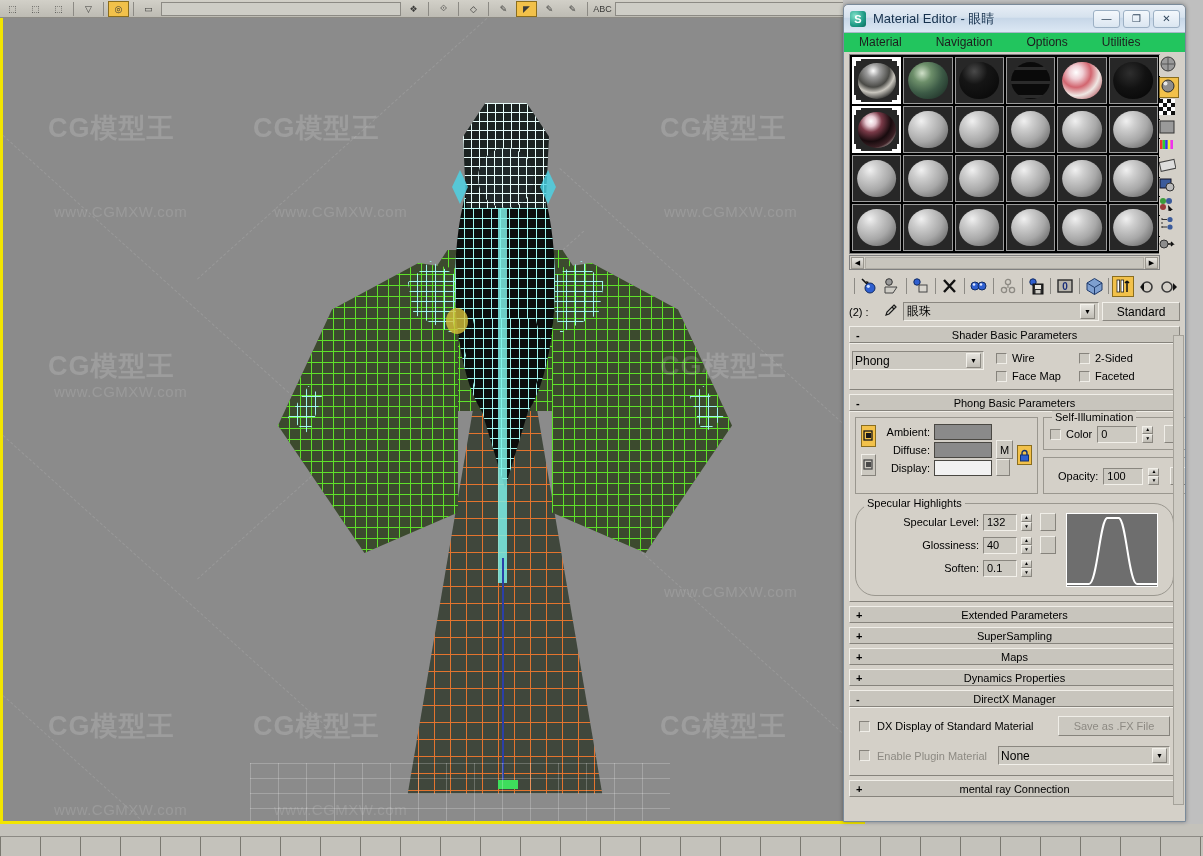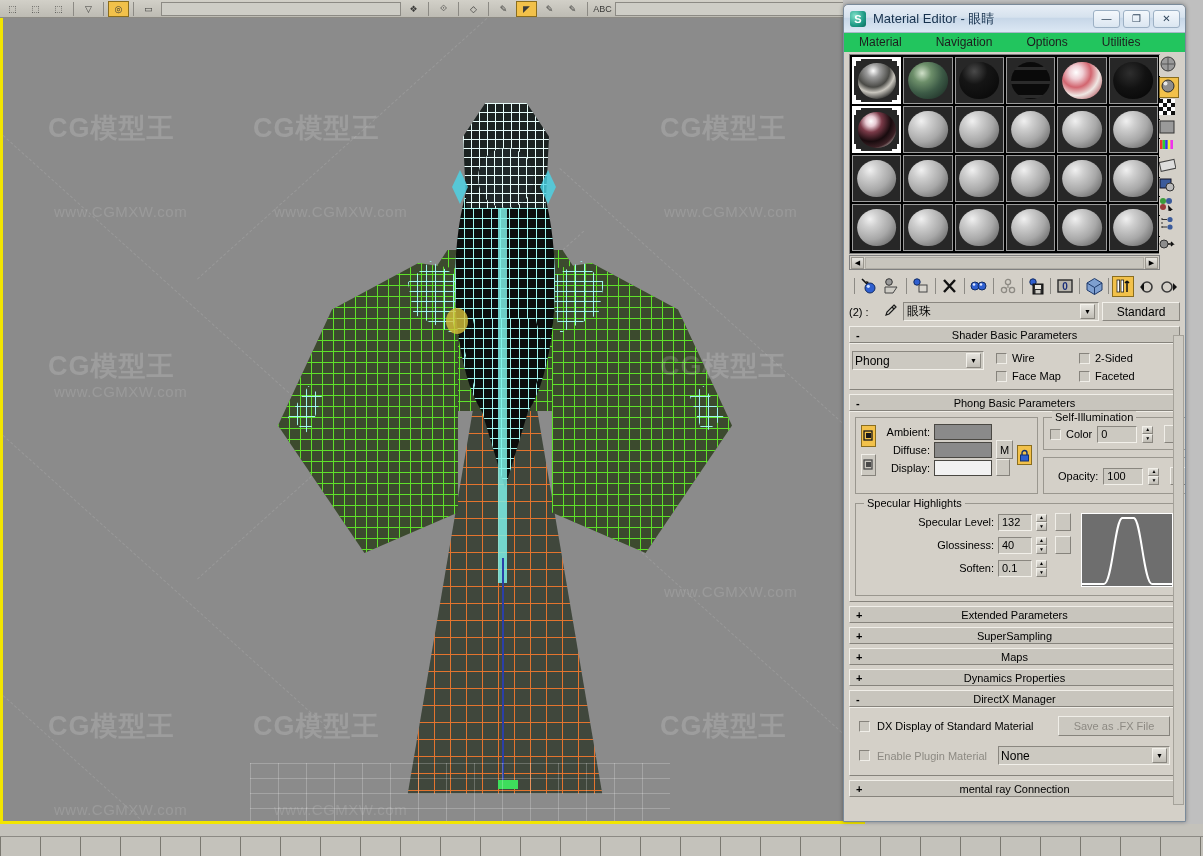--- a/index.html
+++ b/index.html
@@ -812,21 +812,21 @@
                 <div class="spinner">
                     <div>▲</div>
                     <div>▼</div>
                   </div>
                 <div class="mapbtn" style="margin-left:6px; width:16px; height:18px;"></div>
               </div>
             </div>
           </div>
         </div>
 
-        <div class="group" style="margin-top:9px; padding:9px 0 8px;">
+        <div class="group" style="margin-top:9px; padding:9px 15px 8px;border-radius:20px;">
           <div class="gtitle">Specular Highlights</div>
           <div style="display:flex; gap:10px; align-items:flex-start;">
             <div style="flex:1 1 auto; display:flex; flex-direction:column; gap:5px;">
               <div style="display:flex; align-items:center; gap:4px; justify-content:flex-end;">
                 <span class="lbl">Specular Level:</span>
                 <div class="numfield" style="width:34px;">132</div>
                 <div class="spinner">
                     <div>▲</div>
                     <div>▼</div>
                   </div>

